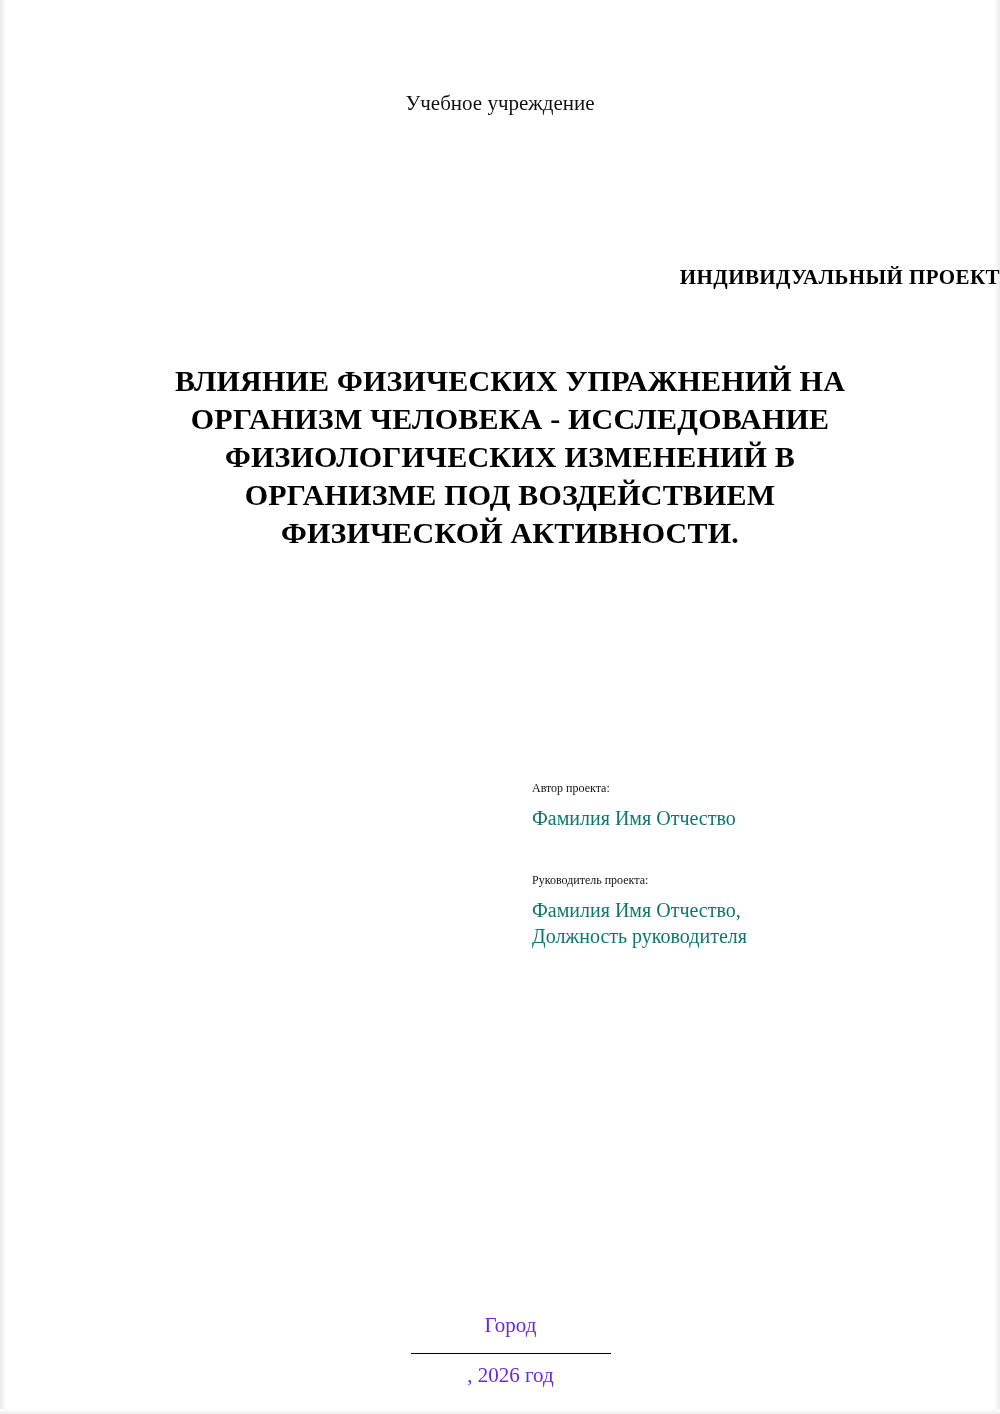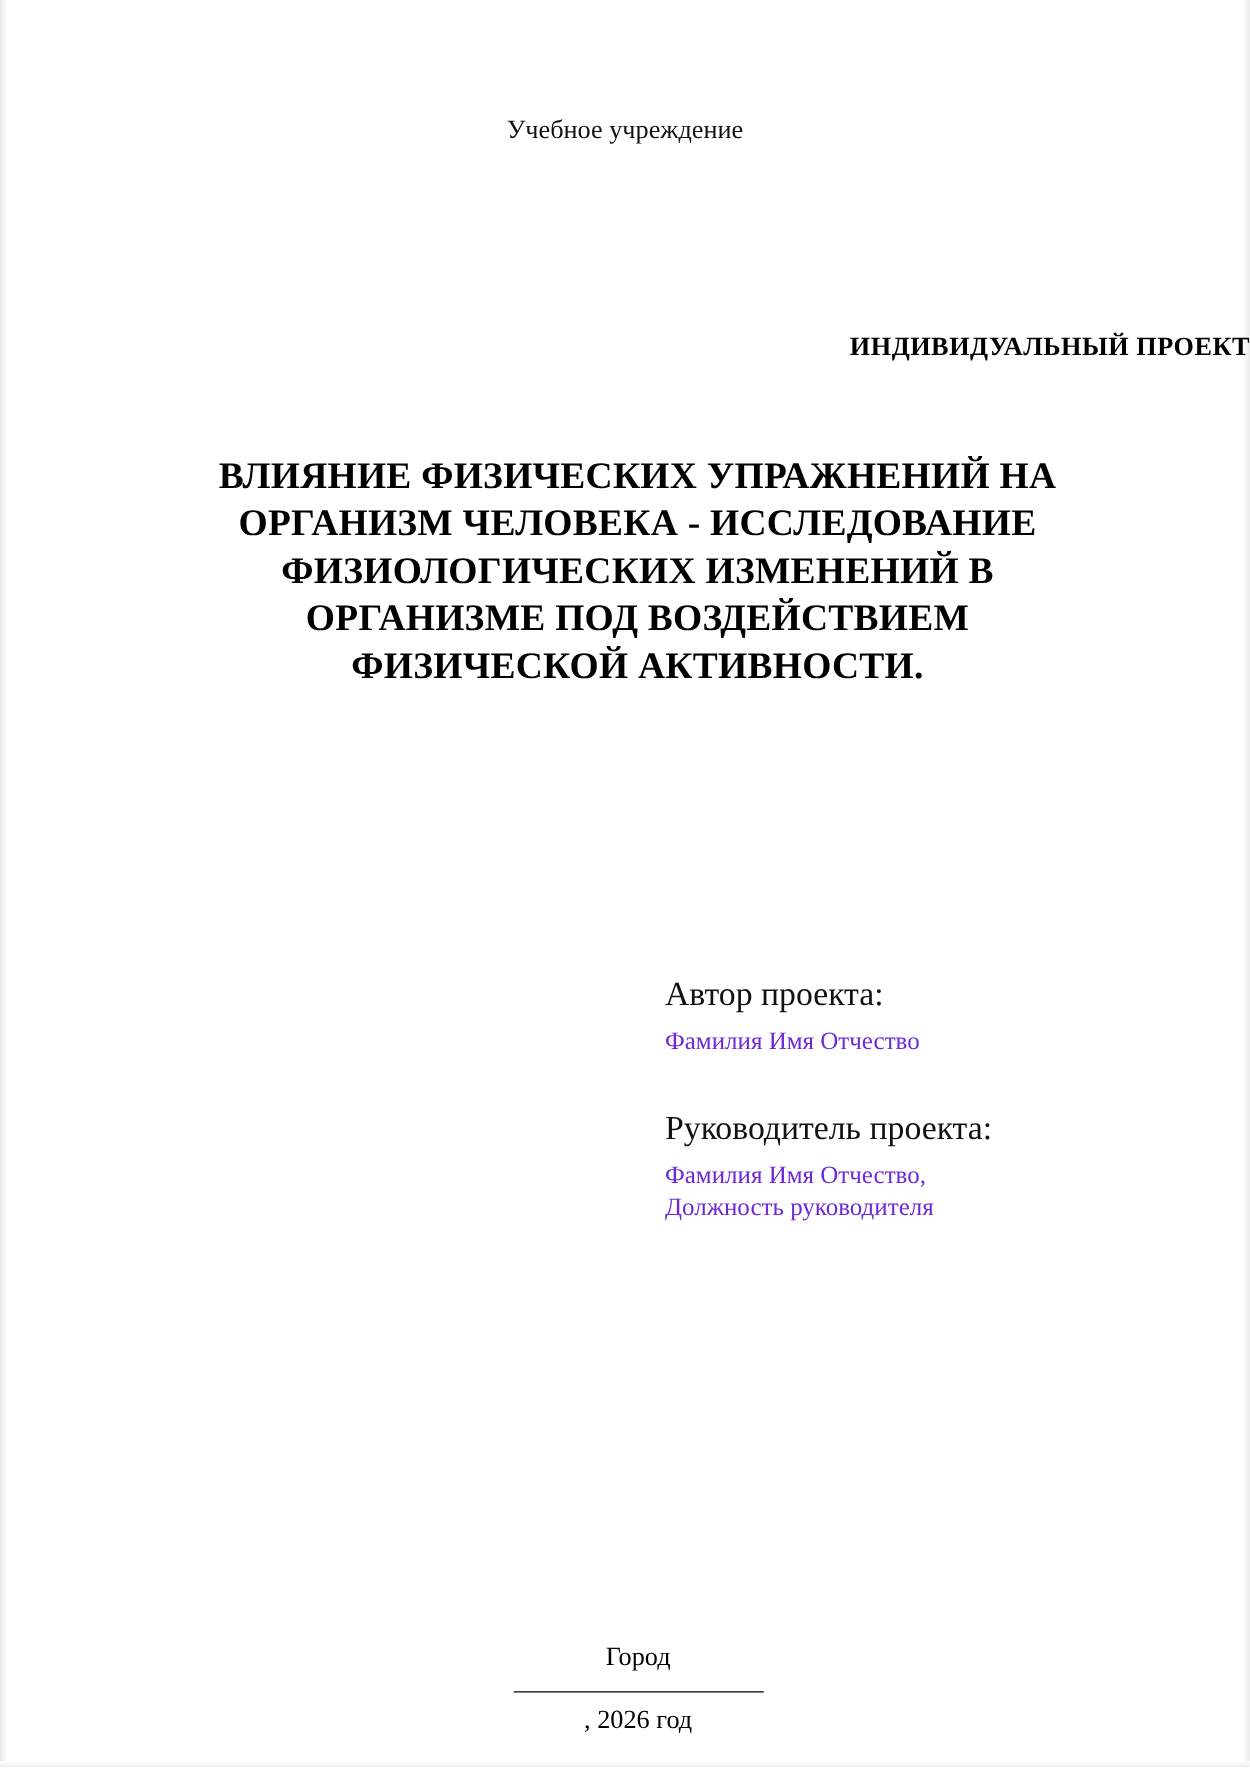--- a/index.html
+++ b/index.html
@@ -64,45 +64,45 @@
   .credits {
     position: absolute;
     top: 782px;
     left: 532px;
     width: 400px;
     text-align: left;
     font-size: 20px;
     line-height: 1.0;
   }
   .credits .label {
-    font-size: 27px;
+    font-size: 12px;
     color: #111111;
     margin: 0 0 14px 0;
   }
   .credits .value {
     font-size: 20px;
-    color: #6d28d9;
+    color: #0f766e;
     margin: 0 0 8px 0;
   }
   .credits .group-gap {
     height: 38px;
   }
   .credits .value.tight {
     margin-bottom: 6px;
   }
 
   
   .footer {
     position: absolute;
     top: 1288px;
     left: 0;
     width: 100%;
     text-align: center;
     font-size: 21px;
-    color: #000000;
+    color: #6d28d9;
     white-space: pre;
   }
   .footer .blank-line {
     display: inline-block;
     border-bottom: 1px solid #000;
     width: 200px;
     height: 1px;
     vertical-align: 3px;
     margin: 0 2px;
   }

